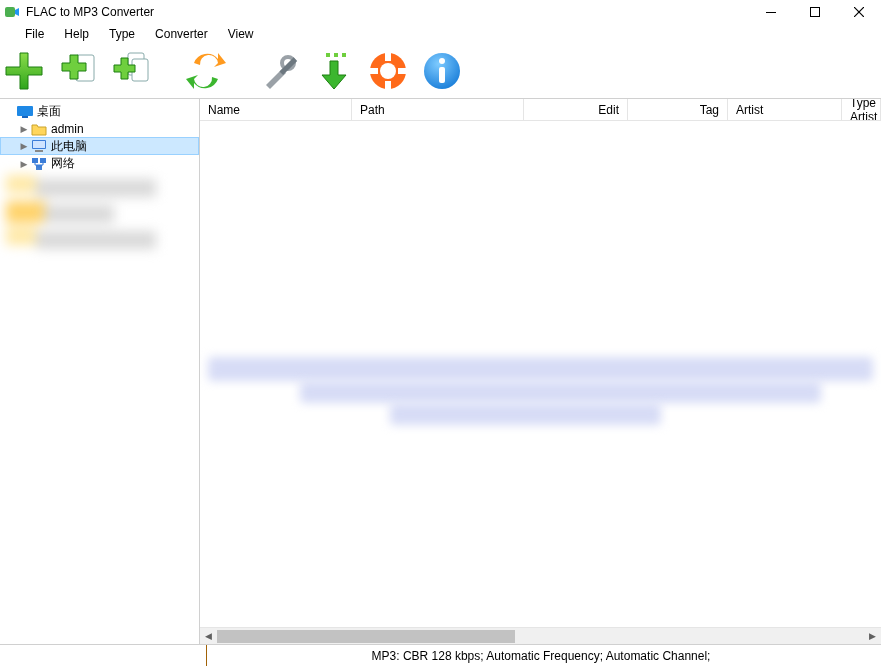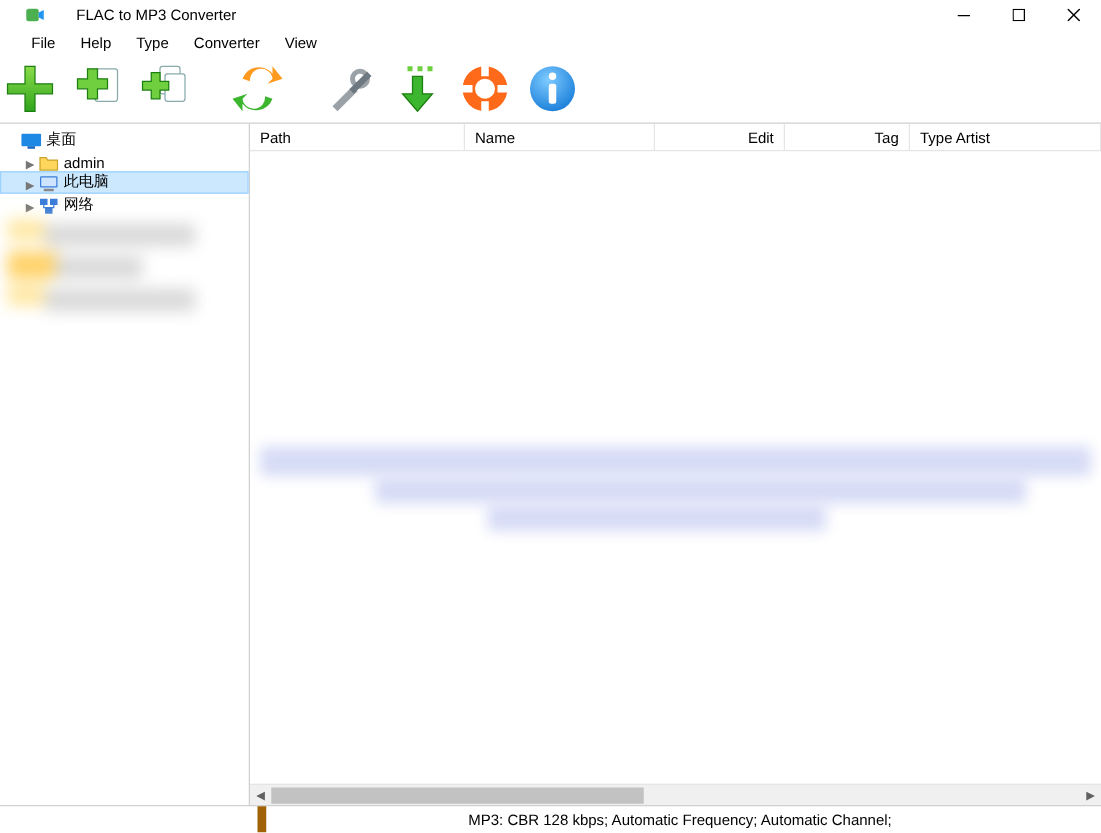--- a/index.html
+++ b/index.html
@@ -11,23 +11,22 @@
     background: #fff;
     overflow: hidden;
     color: #000;
   }
 
   
   .titlebar {
     height: 24px;
     display: flex;
     align-items: center;
-    padding-left: 20px;
+    padding-left: 4px;
     border-bottom: 0;
-    gap: 19px;
   }
   .titlebar .app-icon {
     width: 16px; height: 16px;
     margin-right: 6px;
     display: inline-flex;
     align-items: center; justify-content: center;
   }
   .titlebar .title { font-size: 12px; }
   .win-controls {
     margin-left: auto;
@@ -80,21 +79,21 @@
   
   .sidebar {
     width: 200px;
     border-right: 1px solid #d0d0d0;
     padding: 4px 0 0 0;
     position: relative;
     overflow: hidden;
   }
   .tree { list-style: none; margin: 0; padding: 0; font-size: 12px; }
   .tree li {
-    display: flex; align-items: flex-end;
+    display: flex; align-items: center;
     height: 17px;
     padding-left: 4px;
     white-space: nowrap;
   }
   .tree li.depth-1 { padding-left: 18px; }
   .tree .expander {
     width: 12px; height: 12px;
     display: inline-flex; align-items: center; justify-content: center;
     margin-right: 1px;
     font-size: 9px;
@@ -205,21 +204,21 @@
     display: flex;
     align-items: center;
     font-size: 12px;
     padding: 0 6px;
   }
   .statusbar .seg {
     height: 100%;
     display: flex; align-items: center;
     padding: 0 8px;
   }
-  .statusbar .seg + .seg { border-left: 7px solid #a16207; }
+  .statusbar .seg + .seg { border-left: 1px solid #a16207; }
   .statusbar .seg.left { width: 200px; }
   .statusbar .seg.mid  { flex: 1; justify-content: center; }
 
 </style>
 </head>
 <body>
 
 <div class="titlebar">
   <span class="app-icon">
     <svg width="16" height="16" viewBox="0 0 16 16">
@@ -396,24 +395,25 @@
         <span class="bb-b"></span>
       <span class="bb-c"></span>
         <span class="bb-d"></span>
       <span class="bb-a"></span>
         <span class="bb-b"></span>
     </div>
   </div>
 
   <div class="listview">
     <div class="colheaders">
+      <div class="col col-name">Name</div>
       <div class="col col-path">Path</div>
-      <div class="col col-name">Name</div>
       <div class="col col-type">Edit</div>
       <div class="col col-tag">Tag</div>
+      <div class="col col-artist">Artist</div>
       <div class="col col-albumartist">Type Artist</div>
     </div>
 
     <div class="listbody">
       <div class="wm wm1"></div>
       <div class="wm wm2"></div>
       <div class="wm wm3"></div>
     </div>
 
     <div class="hscroll">

